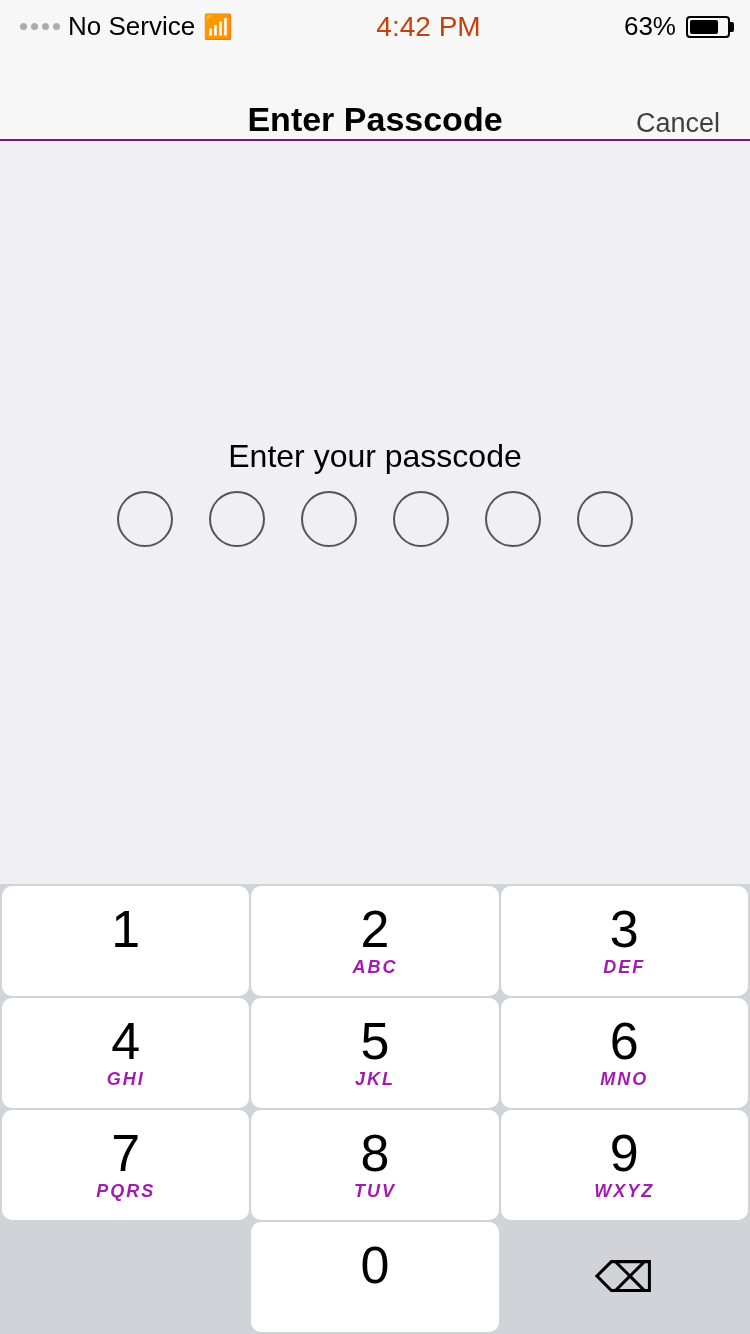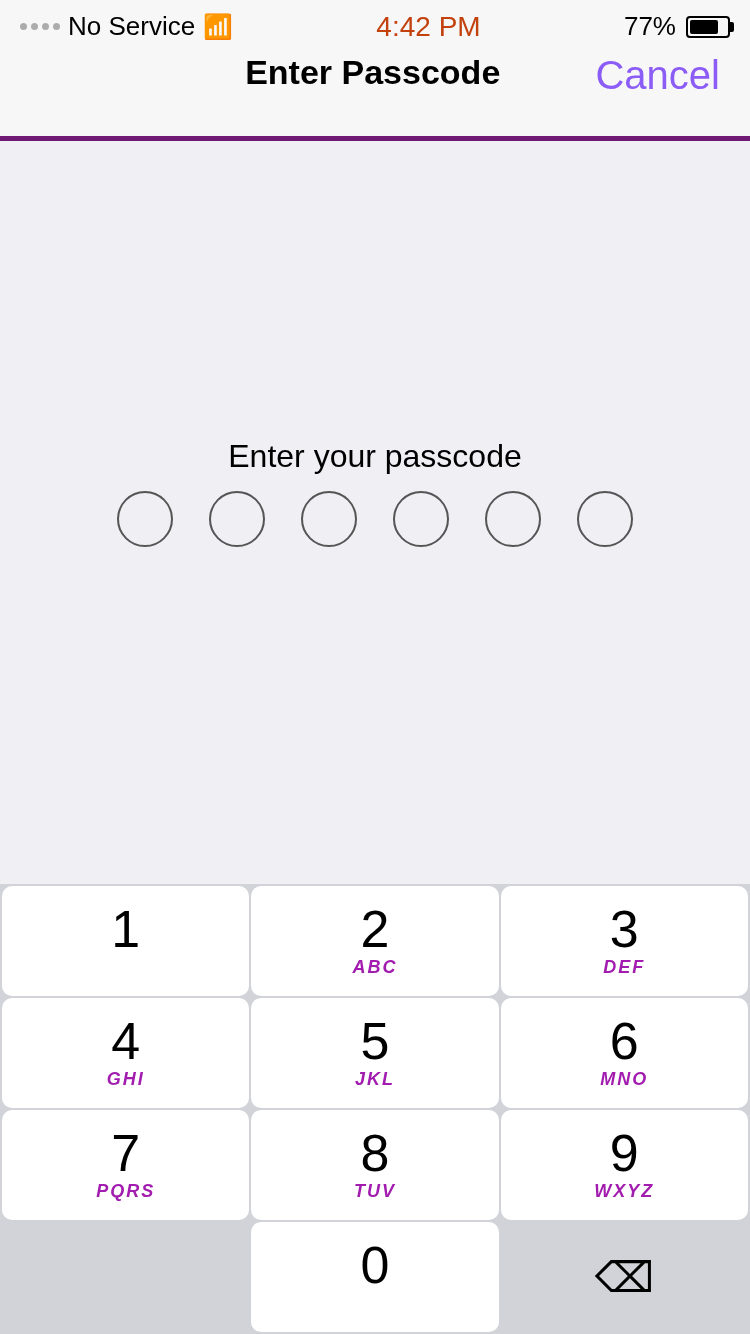--- a/index.html
+++ b/index.html
@@ -92,36 +92,36 @@
       height: 100%;
       width: 77%;
       border-radius: 2px;
     }
 
     
     .nav-bar {
       background: #f7f7f7;
       height: 88px;
       display: flex;
-      align-items: flex-start;
+      align-items: flex-end;
       justify-content: space-between;
       padding: 0 30px;
-      border-bottom: 5px solid #701a75;
+      border-bottom: 2px solid #701a75;
       flex-shrink: 0;
     }
     .nav-title {
       font-size: 34px;
       font-weight: 600;
       color: #000;
       flex: 1;
       text-align: center;
     }
     .nav-cancel {
-      font-size: 40px;
-      color: #8b5cf6;
+      font-size: 27px;
+      color: #404040;
       background: none;
       border: none;
       cursor: pointer;
       min-width: 120px;
       text-align: right;
     }
     .nav-spacer {
       min-width: 120px;
     }
 
@@ -235,21 +235,21 @@
       <div class="signal-dot"></div>
       <div class="signal-dot"></div>
       <div class="signal-dot"></div>
       <div class="signal-dot"></div>
     </div>
     <span>No Service</span>
     <span class="wifi-icon">📶</span>
   </div>
   <div class="status-center">4:42 PM</div>
   <div class="status-right">
-    <span>77%</span>
+    <span>63%</span>
     <div class="battery-container">
       <div class="battery-icon">
         <div class="battery-fill"></div>
       </div>
     </div>
   </div>
 </div>
 
 <div class="nav-bar">
   <div class="nav-spacer"></div>

